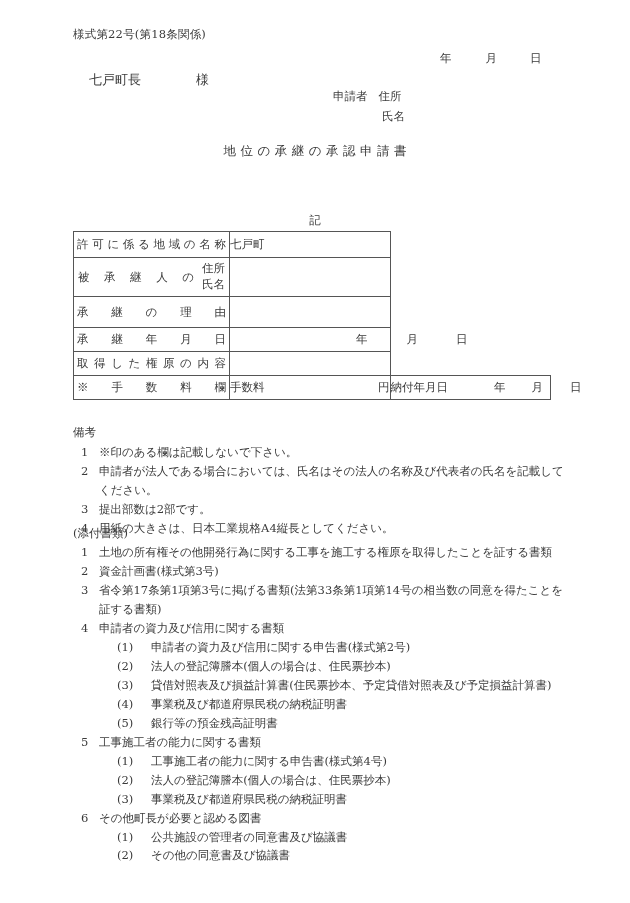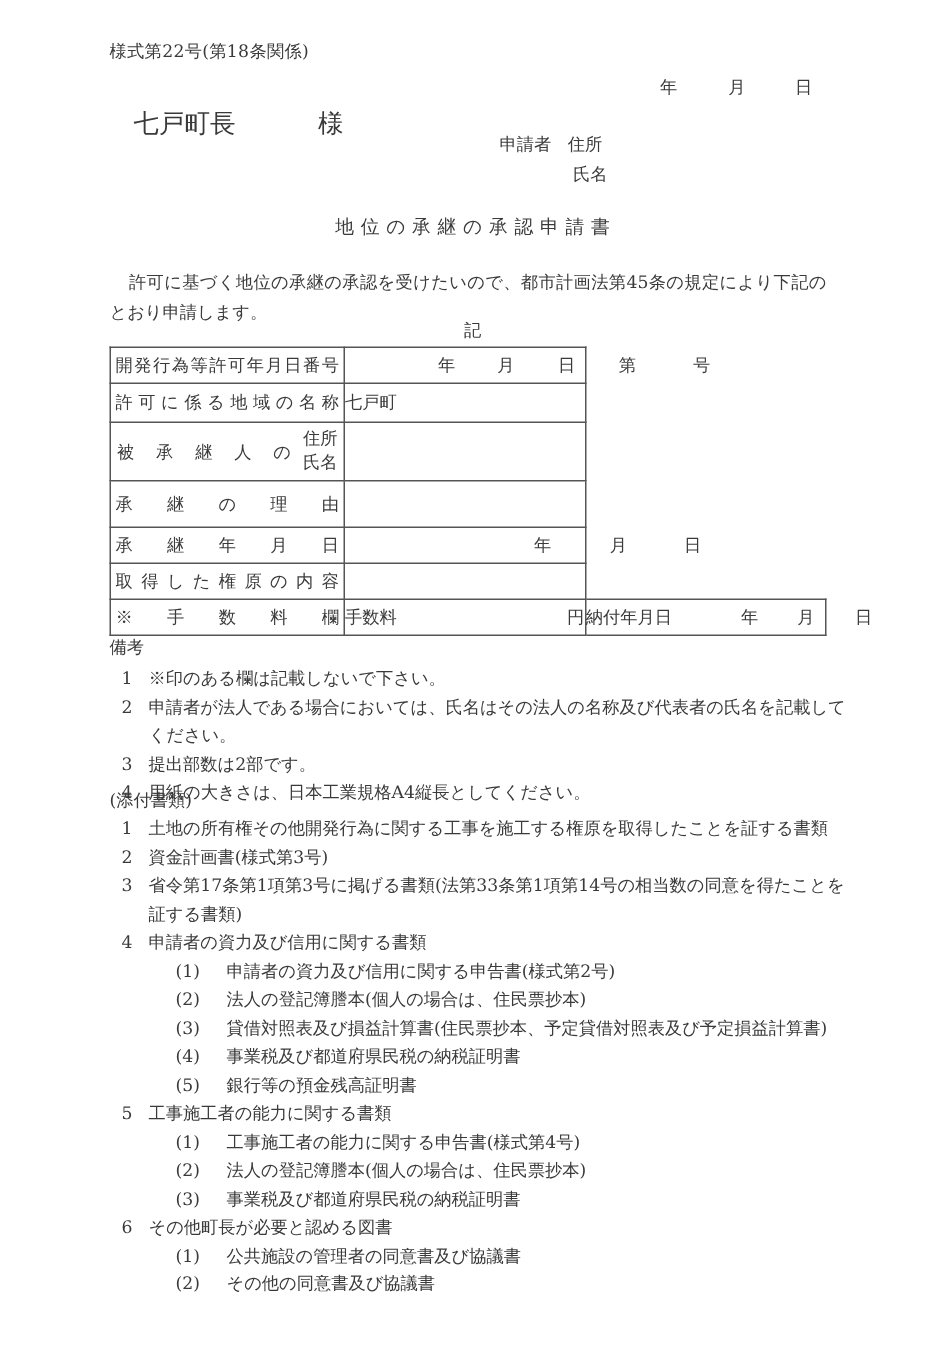--- a/index.html
+++ b/index.html
@@ -43,21 +43,21 @@
     white-space: nowrap;
   }
   .date-line span { display: inline-block; }
   .date-line .gap-y { width: 34px; }
   .date-line .gap-m { width: 33px; }
 
   .addressee {
     position: absolute;
     left: 89px;
     top: 71px;
-    font-size: 17px;
+    font-size: 13px;
     white-space: nowrap;
   }
   .addressee .sama {
     display: inline-block;
     margin-left: 55px;
   }
 
   .applicant {
     position: absolute;
     left: 333px;
@@ -266,36 +266,25 @@
     <div class="row1">
       <span>申請者</span>&nbsp;&nbsp;&nbsp;<span>住所</span>
     </div>
     <div class="row2">
       <span>氏名</span>
     </div>
   </div>
 
   <div class="doc-title">地位の承継の承認申請書</div>
 
-  <div class="intro">許可に基づく地位の承継の承認を受けたいので、都市計画法第45条の規定により下記のとおり申請します。</div>
 
   <div class="ki">記</div>
 
   <table class="form-table">
     <tbody>
-      <tr class="r1">
-        <td class="label">
-          <span class="spread">開発行為等許可年月日番号</span>
-        </td>
-        <td class="value">
-          <div class="ymd-num">
-            <span>年</span><span class="g1"></span><span>月</span><span class="g2"></span><span>日</span><span class="g3"></span><span>第</span><span class="g4"></span><span>号</span>
-          </div>
-        </td>
-      </tr>
       <tr class="r2">
         <td class="label">
           <span class="spread">許可に係る地域の名称</span>
         </td>
         <td class="value">七戸町</td>
       </tr>
       <tr class="r3">
         <td class="label">
           <div class="label-split">
             <span class="left">被承継人の</span>

